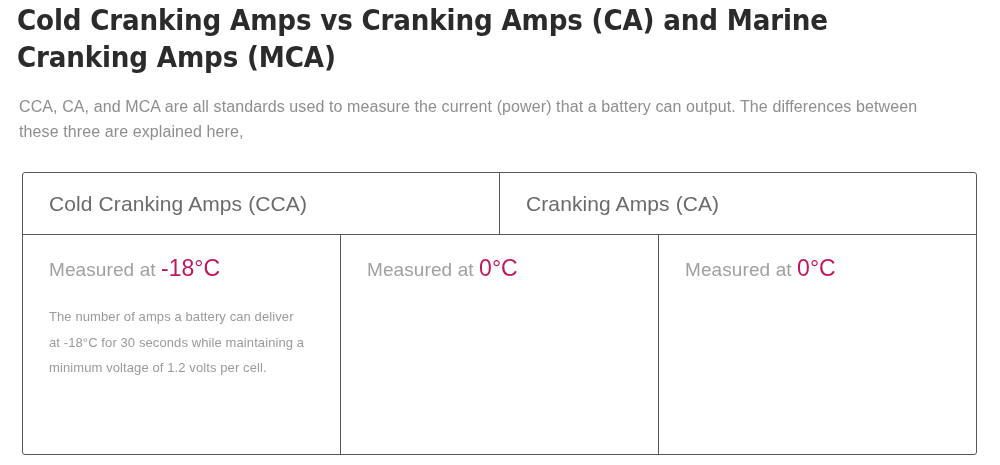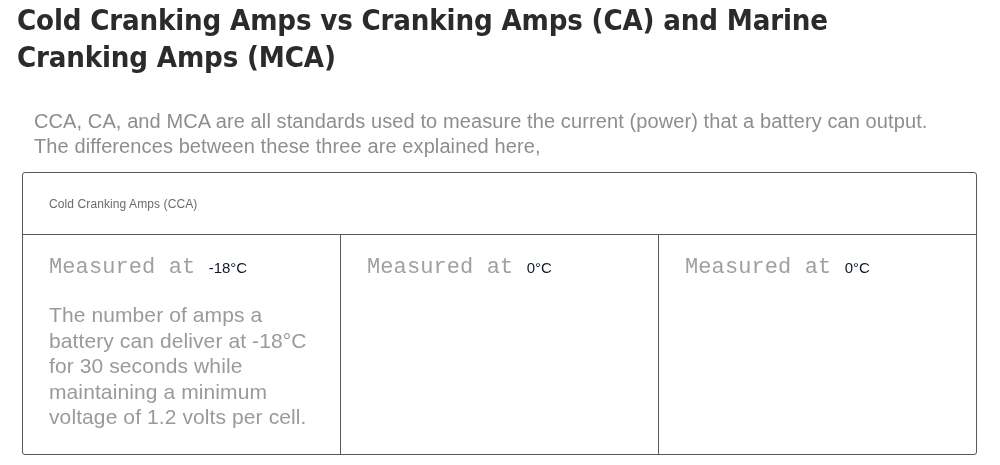--- a/index.html
+++ b/index.html
@@ -39,24 +39,24 @@
     transform-origin: left top;
     white-space: pre-line;
   }
 
   
   .intro {
     position: absolute;
     left: 19px;
     top: 94px;
     width: 905px;
-    margin: 15px;
-    font-family: "Liberation Sans", sans-serif;
-    font-weight: 400;
-    font-size: 20px;
+    margin: 0;
+    font-family: "Liberation Sans", sans-serif;
+    font-weight: 400;
+    font-size: 16px;
     line-height: 25px;
     color: #8e8e8e;
     letter-spacing: 0.1px;
   }
 
   
   .table {
     position: absolute;
     left: 22px;
     top: 172px;
@@ -97,58 +97,58 @@
 
   .header-cell {
     display: flex;
     align-items: center;
     padding: 0 0 0 26px;
   }
 
   .header-cell .header-label {
     font-family: "Liberation Sans", sans-serif;
     font-weight: 400;
-    font-size: 12px;
+    font-size: 21px;
     line-height: 22px;
     color: #6b6b6b;
     letter-spacing: 0.1px;
   }
 
   .body-cell {
     padding: 22px 18px 0 26px;
   }
 
   .measured-line {
     margin: 0 0 23px 0;
     white-space: nowrap;
   }
 
   .measured-label {
-    font-family: Liberation Mono, monospace;
-    font-weight: 400;
-    font-size: 22px;
+    font-family: Liberation Sans, sans-serif;
+    font-weight: 400;
+    font-size: 19px;
     line-height: 22px;
     color: #a0a0a0;
     letter-spacing: 0.1px;
   }
 
   .measured-value {
     font-family: "Liberation Sans", sans-serif;
     font-weight: 400;
-    font-size: 15px;
+    font-size: 23px;
     line-height: 22px;
-    color: #0f172a;
+    color: #be185d;
     letter-spacing: 0px;
   }
 
   .cell-desc {
     margin: 0;
     font-family: "Liberation Sans", sans-serif;
     font-weight: 400;
-    font-size: 21px;
+    font-size: 13px;
     line-height: 25.5px;
     color: #9a9a9a;
     letter-spacing: 0.1px;
   }
 
   .cell-desc.wrap-narrow {
     max-width: 258px;
   }
   .cell-desc.wrap-wide {
     max-width: 262px;
@@ -161,20 +161,23 @@
 
   <h1 class="title">Cold Cranking Amps vs Cranking Amps (CA) and Marine Cranking Amps (MCA)</h1>
 
   <p class="intro">CCA, CA, and MCA are all standards used to measure the current (power) that a battery can output. The differences between these three are explained here,</p>
 
   <div class="table">
 
     <div class="table-row header-row">
       <div class="cell header-cell">
         <span class="header-label">Cold Cranking Amps (CCA)</span>
+      </div>
+      <div class="cell header-cell">
+        <span class="header-label">Cranking Amps (CA)</span>
       </div>
     </div>
 
     <div class="table-row body-row">
 
       <div class="cell body-cell">
         <div class="measured-line">
           <span class="measured-label">Measured at </span><span class="measured-value">-18°C</span>
         </div>
         <p class="cell-desc wrap-narrow">The number of amps a battery can deliver at -18°C for 30 seconds while maintaining a minimum voltage of 1.2 volts per cell.</p>

